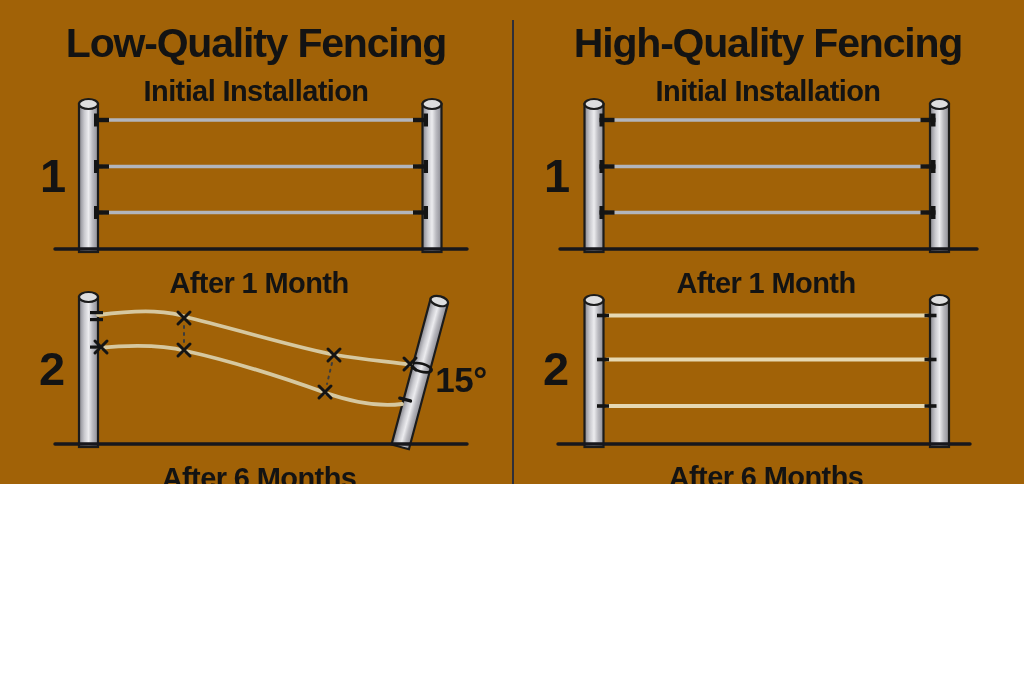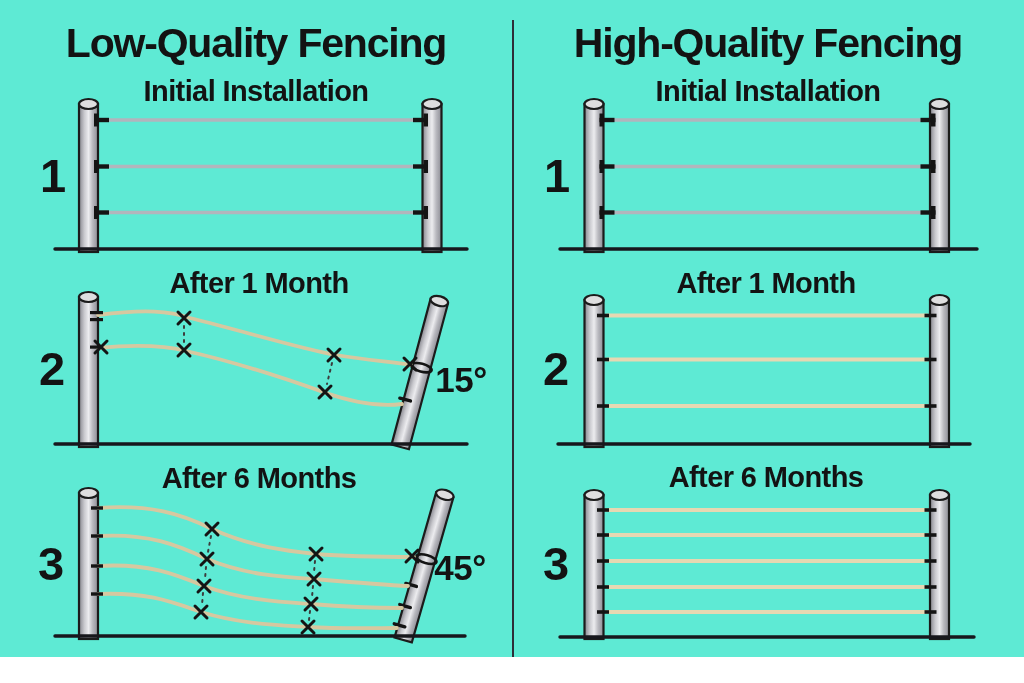--- a/index.html
+++ b/index.html
@@ -1,19 +1,19 @@
 <!DOCTYPE html>
 <html><head>
 <meta charset="utf-8">
 <style>
   html,body{margin:0;padding:0;}
   .canvas{
     position:relative;
-    width:1024px;height:657px;
-    background:#5eead4;
+    width:1024px;height:484px;
+    background:#a16207;
     overflow:hidden;
     font-family:"Liberation Sans",sans-serif;
     text-decoration:underline;
   }
   svg{display:block;}
   .t-title{font-family:"Liberation Sans",sans-serif;font-weight:700;font-size:41px;letter-spacing:-1.2px;fill:#131313;}
   .t-sub{font-family:"Liberation Sans",sans-serif;font-weight:700;font-size:29px;letter-spacing:-0.6px;fill:#131313;}
   .t-num{font-family:"Liberation Sans",sans-serif;font-weight:700;font-size:47px;fill:#131313;}
   .t-angle{font-family:"Liberation Sans",sans-serif;font-weight:700;font-size:35px;letter-spacing:-0.5px;fill:#131313;}
   .post-body{fill:url(#postGrad);stroke:#1b1b1b;stroke-width:2.2;}

